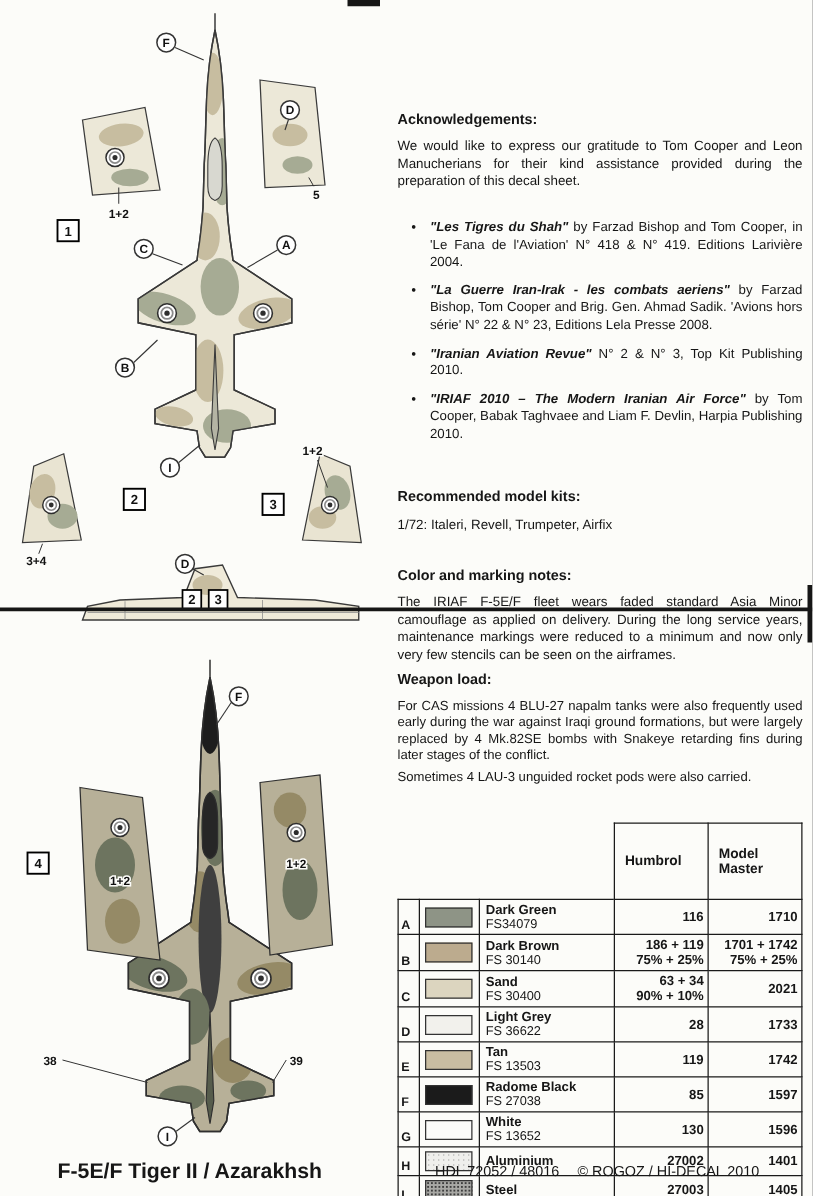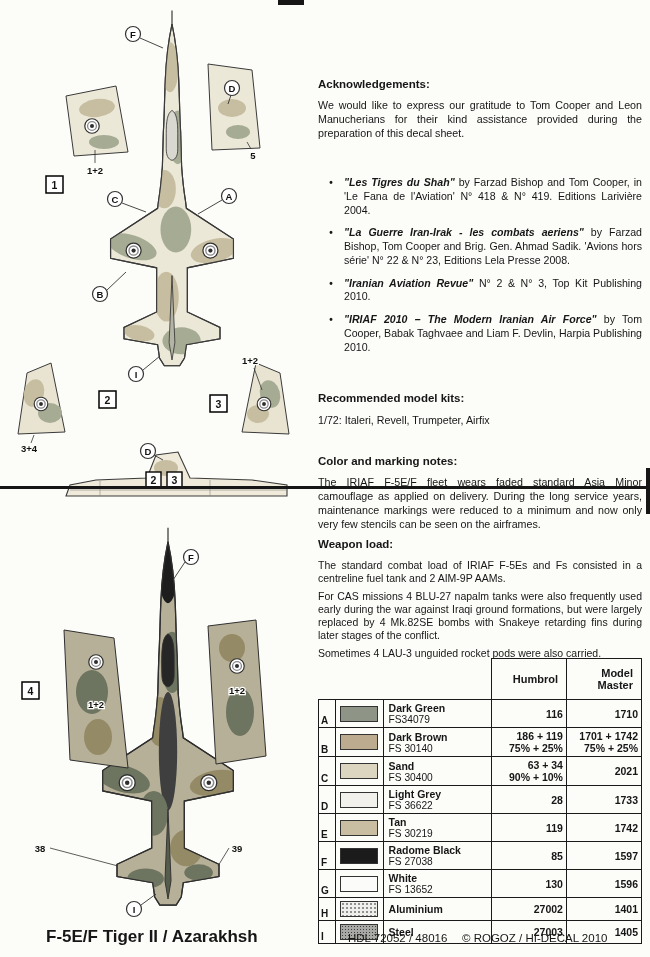--- a/index.html
+++ b/index.html
@@ -8,36 +8,36 @@
         font-family:"Liberation Sans",sans-serif;color:#161616;overflow:hidden}
   .diagrams{position:absolute;left:0;top:0}
   svg text{font-family:"Liberation Sans",sans-serif;fill:#111}
   .callout-text{font-size:9.5px;font-weight:bold;text-anchor:middle}
   .box-text{font-size:10.5px;font-weight:bold;text-anchor:middle}
   .small-label{font-size:9.5px;font-weight:bold;text-anchor:middle;paint-order:stroke;stroke:#fcfcf9;stroke-width:2.5px}
 
   .textcol{position:absolute;left:318px;width:324px}
   h3.sec{font-size:11.5px;font-weight:bold;margin:0 0 9px}
   .body{font-size:10.7px;line-height:1.3;text-align:justify}
-  #sec-ack{top:78px}
+  #sec-ack{top:90px}
   #sec-refs{top:176px}
   .ref{display:flex;margin-bottom:9px;font-size:10.6px;line-height:1.3}
   .ref .bullet{flex:0 0 26px;text-align:center;font-size:10px;font-weight:bold}
   .ref .txt{flex:1;text-align:justify}
   .ref .t{font-weight:bold;font-style:italic}
   #sec-kits{top:392px}
   .kitline{font-size:10.7px;line-height:1.4}
   #sec-notes{top:455px}
   #sec-weapon{top:538px}
   #sec-weapon p{margin:0 0 5px;font-size:10.5px;line-height:1.24;text-align:justify}
 
   table.colors{position:absolute;left:318px;top:658px;width:324px;border-collapse:collapse;font-size:10.5px}
   .colors td{border:1px solid #1a1a1a;padding:2px 3px;vertical-align:middle}
   .colors td.noborder{border:none}
-  .colors td.hcell{font-weight:bold;text-align:right;font-size:11px;padding:8px 8px;width:72px}
+  .colors td.hcell{font-weight:bold;text-align:left;font-size:11px;padding:18px 8px;width:72px}
   .colors td.lcell{width:16px;font-weight:bold;font-size:10px;text-align:left;vertical-align:bottom;padding:1px 2px}
   .colors td.scell{width:46px}
   .swatch{width:38px;height:16px;border:1px solid #333;margin:1px auto}
   .colors td.ncell{width:104px;padding-left:5px}
   .cname{font-weight:bold;font-size:10.5px}
   .cfs{font-size:10.2px}
   .colors td.vcell{width:72px;text-align:right;font-weight:bold;white-space:pre-line}
   .speckle-light{background-image:radial-gradient(#8a8a8a 0.7px,transparent 0.8px);background-size:4px 4px}
   .speckle-dark{background-image:radial-gradient(#3d3d3d 0.9px,transparent 1px);background-size:3px 3px}
 
@@ -281,21 +281,20 @@
     <div class="kitline">1/72: Italeri, Revell, Trumpeter, Airfix</div>
   </div>
 
   <div class="textcol" id="sec-notes">
     <h3 class="sec">Color and marking notes:</h3>
     <div class="body">The IRIAF F-5E/F fleet wears faded standard Asia Minor camouflage as applied on delivery. During the long service years, maintenance markings were reduced to a minimum and now only very few stencils can be seen on the airframes.</div>
   </div>
 
   <div class="textcol" id="sec-weapon">
     <h3 class="sec">Weapon load:</h3>
-    <p>The standard combat load of IRIAF F-5Es and Fs consisted in a centreline fuel tank and 2 AIM-9P AAMs.</p>
     <p>For CAS missions 4 BLU-27 napalm tanks were also frequently used early during the war against Iraqi ground formations, but were largely replaced by 4 Mk.82SE bombs with Snakeye retarding fins during later stages of the conflict.</p>
     <p>Sometimes 4 LAU-3 unguided rocket pods were also carried.</p>
   </div>
 
   <table class="colors">
     <tbody>
         <tr>
       <td class="noborder" colspan="3"></td>
       <td class="hcell">Humbrol</td>
       <td class="hcell">Model Master</td>
@@ -351,21 +350,21 @@
       <td class="vcell">28</td>
       <td class="vcell">1733</td>
     </tr>
     <tr>
       <td class="lcell">E</td>
       <td class="scell">
             <div class="swatch" style="background-color: rgb(201, 189, 162);"></div>
           </td>
       <td class="ncell">
             <div class="cname">Tan</div>
-            <div class="cfs">FS 30219</div>
+            <div class="cfs">FS 13503</div>
           </td>
       <td class="vcell">119</td>
       <td class="vcell">1742</td>
     </tr>
     <tr>
       <td class="lcell">F</td>
       <td class="scell">
             <div class="swatch" style="background-color: rgb(27, 27, 27);"></div>
           </td>
       <td class="ncell">

